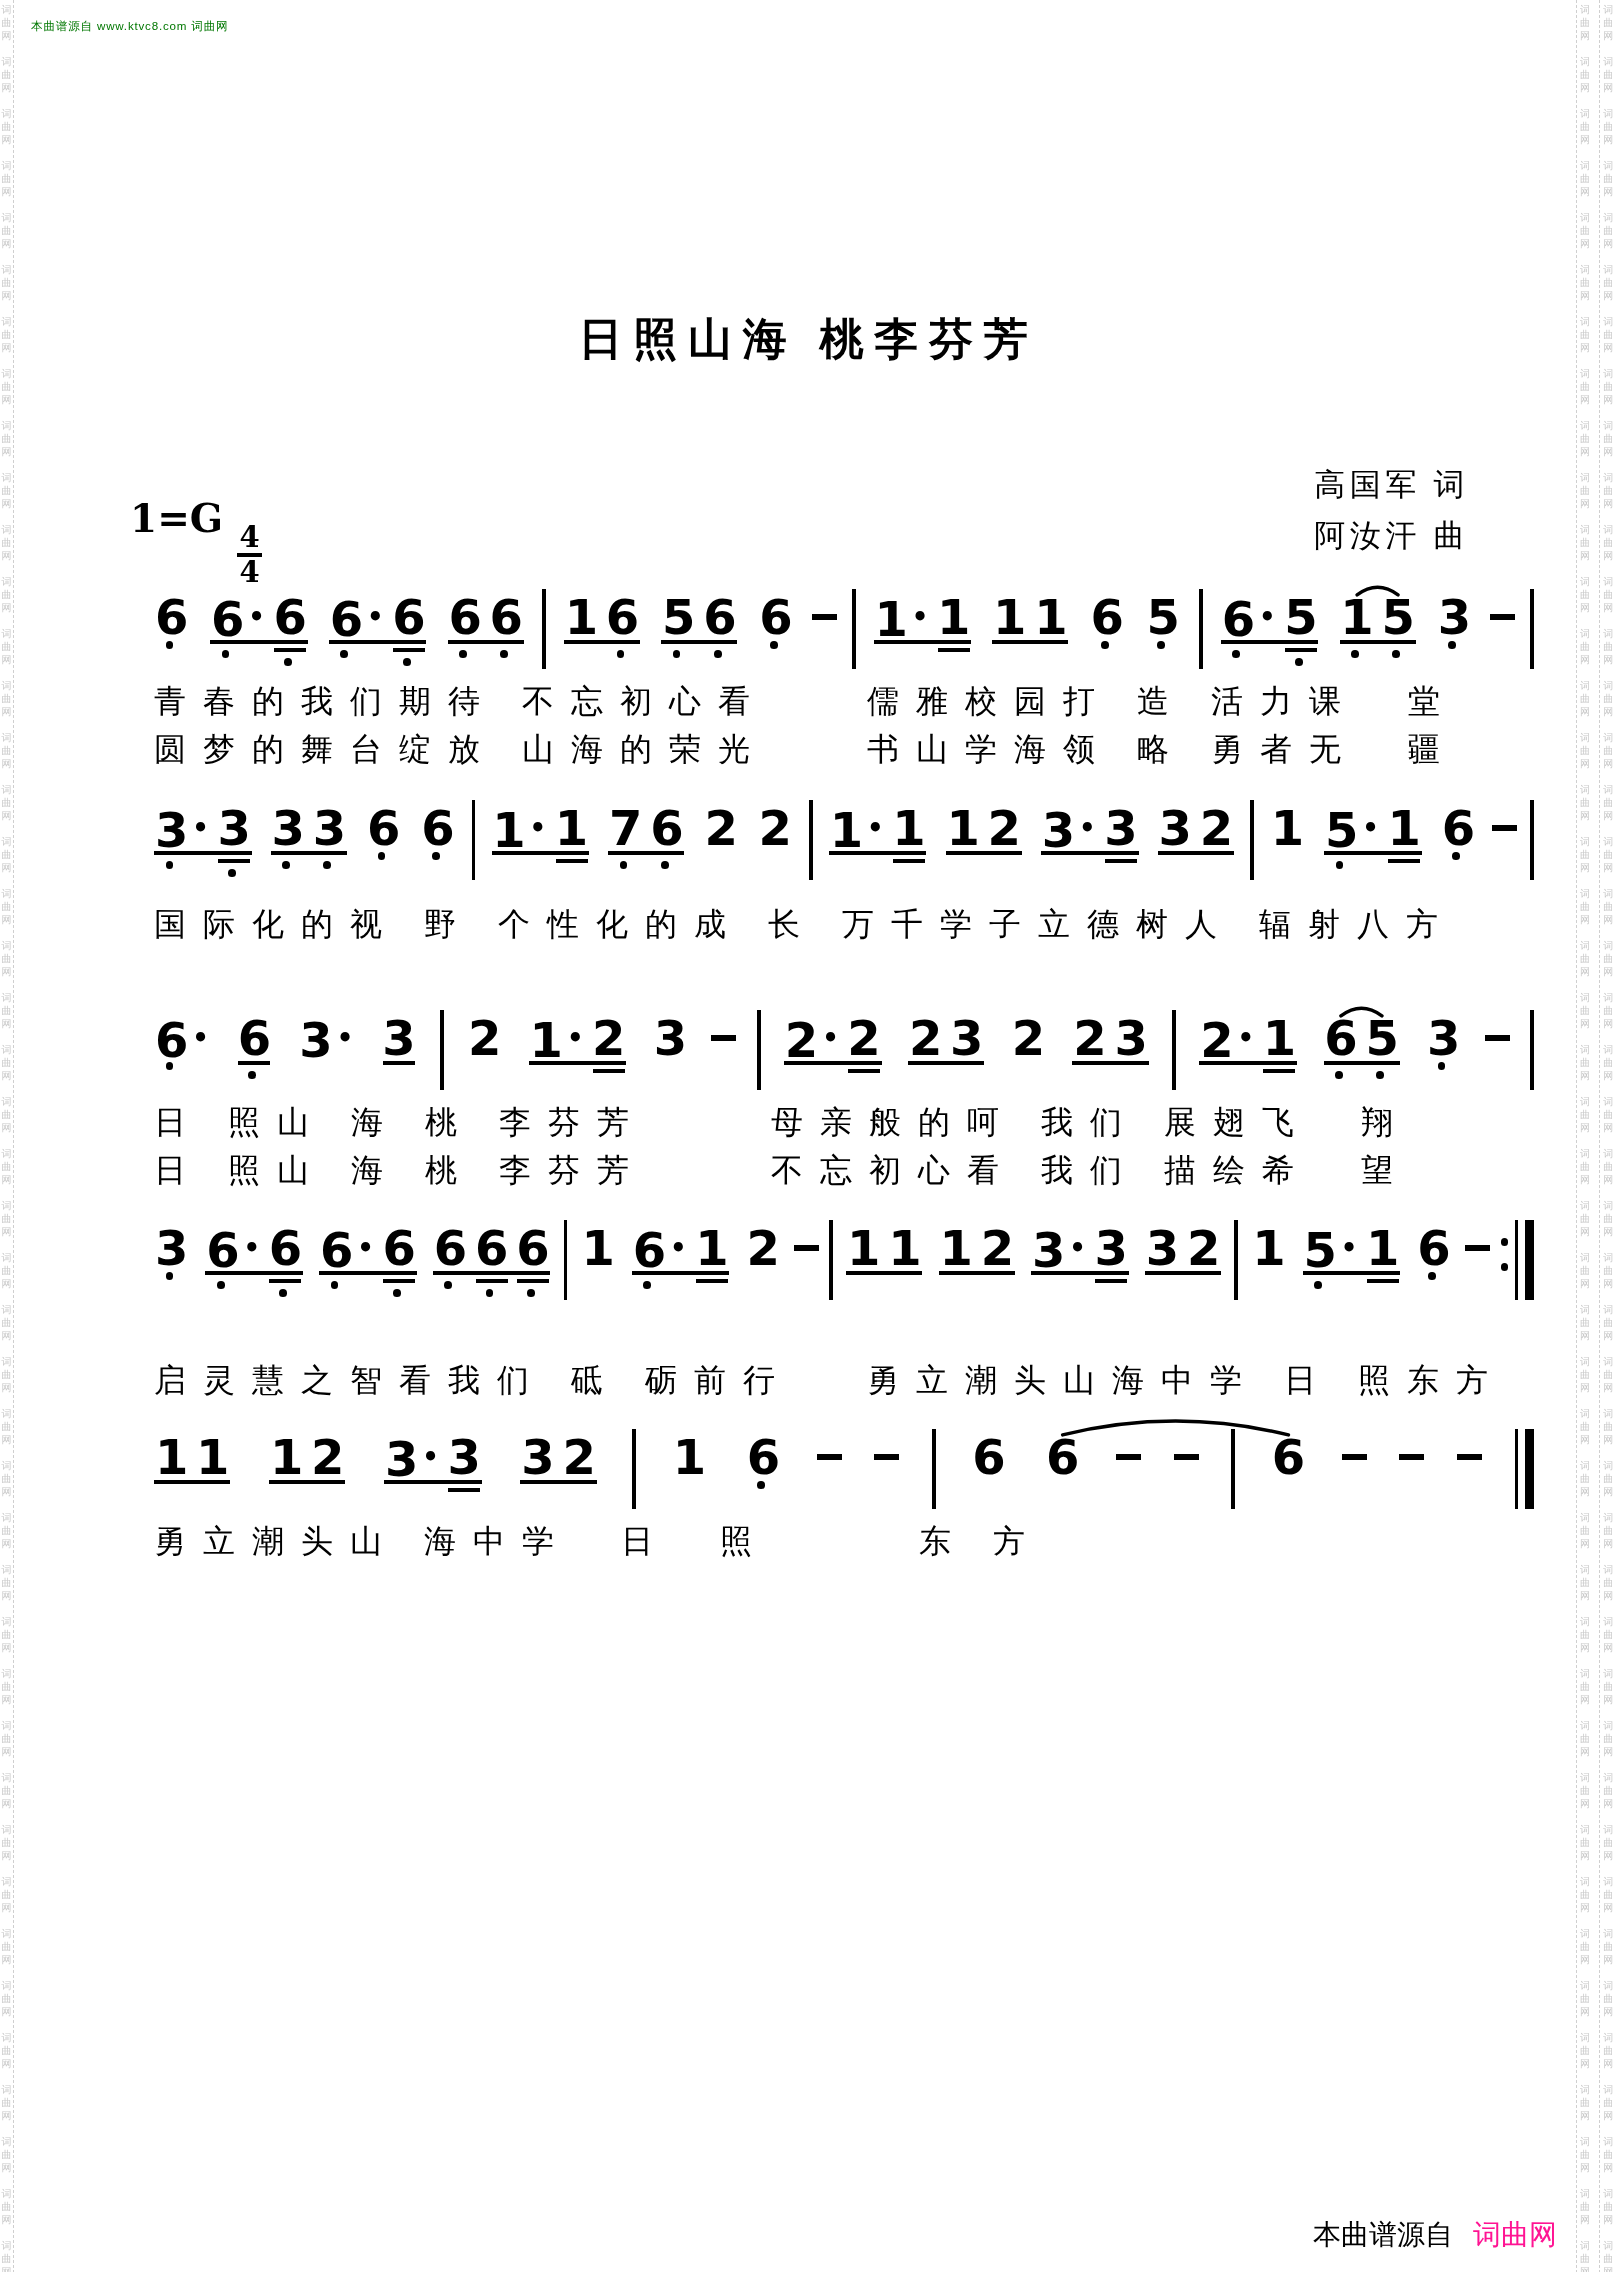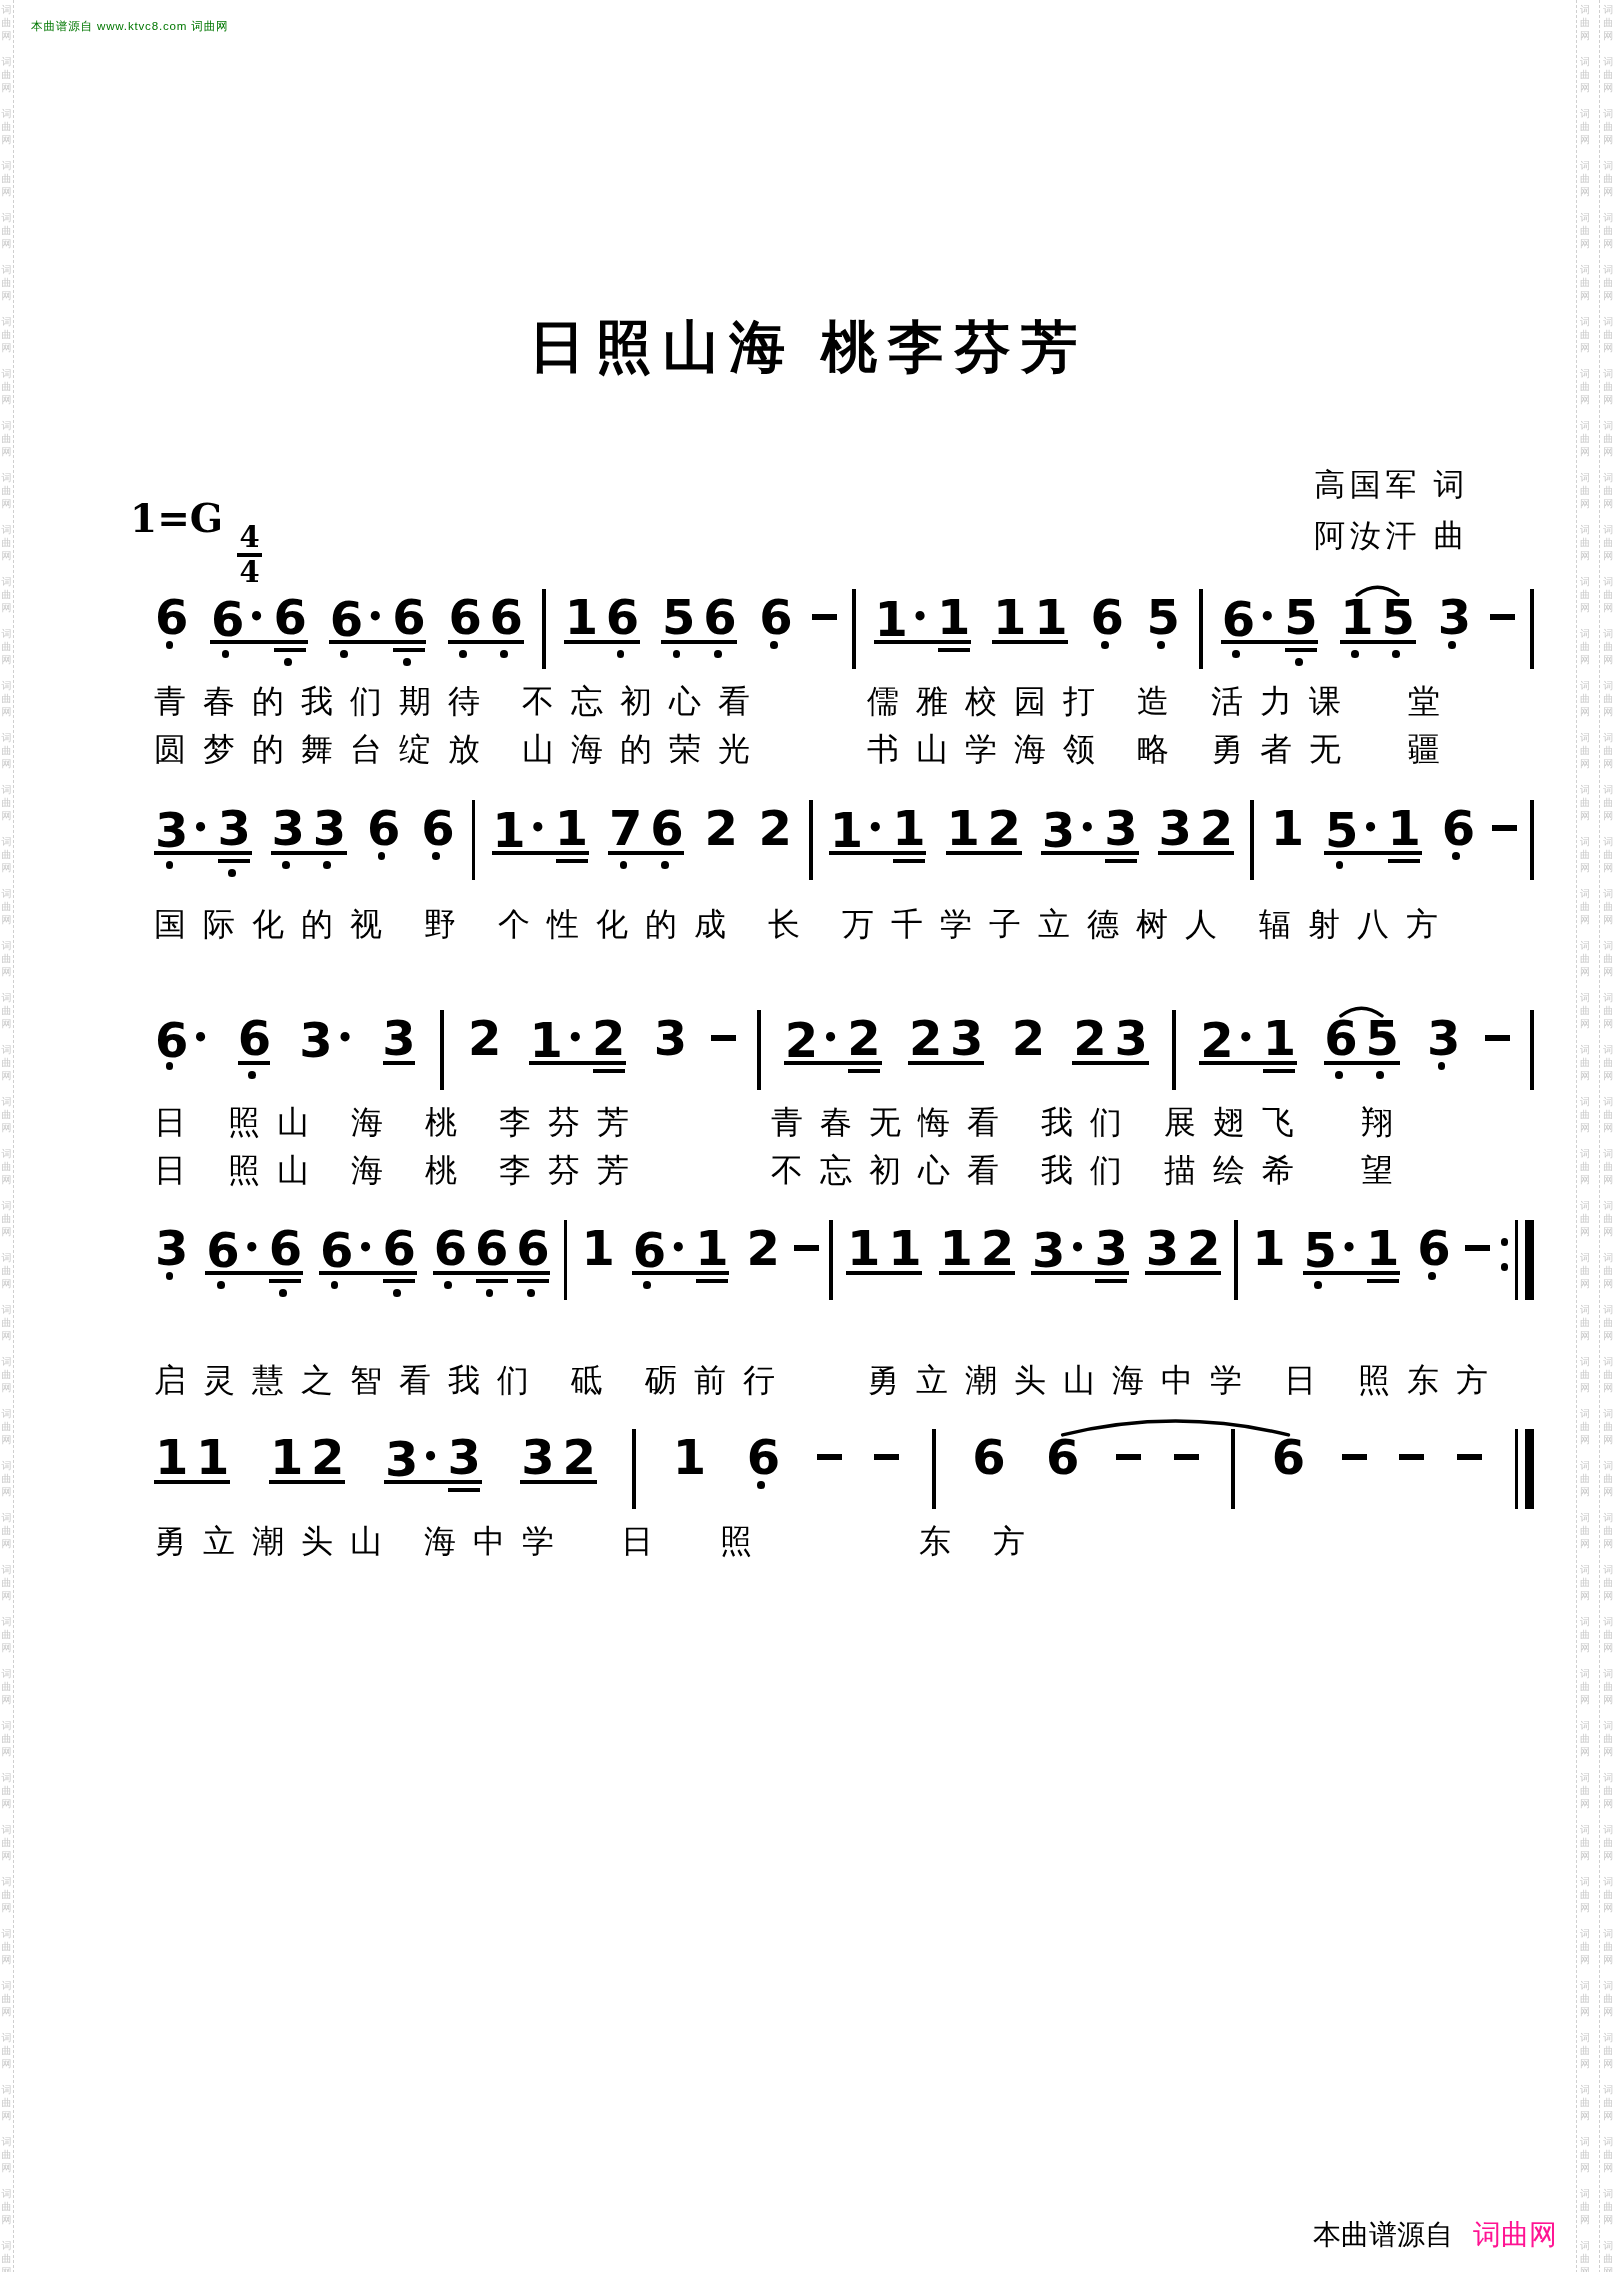--- a/index.html
+++ b/index.html
@@ -11,21 +11,21 @@
           text-align:center;white-space:pre-line;overflow:hidden;
           font-family:"Liberation Sans",sans-serif;padding-top:3.1px}
   .wm-left{left:0;width:13px;border-right:0.8px dashed #cfcfcf}
   .wm-r1{right:24px;width:16px;border-left:0.8px dashed #cfcfcf}
   .wm-r2{right:0.8px;width:16px;border-left:0.8px dashed #cfcfcf}
 
   .src-top{position:absolute;left:31px;top:18.5px;color:#007700;font-size:11.6px;
            font-family:"Liberation Sans",sans-serif;letter-spacing:0.8px}
 
   .title{position:absolute;left:0;right:0;top:310px;margin:0;text-align:center;
-         font-size:56px;font-weight:bold;letter-spacing:10.8px}
+         font-size:44px;font-weight:bold;letter-spacing:10.8px}
 
   .credits{position:absolute;right:148px;top:459px;text-align:right;
            font-size:31px;line-height:51px;letter-spacing:4.6px}
 
   .keysig{position:absolute;left:130px;top:495px;font-size:39px;font-weight:bold;
           font-family:"DejaVu Serif",serif}
   .tsig{display:inline-flex;flex-direction:column;align-items:center;vertical-align:-15.4px;
         margin-left:14px;font-size:29px;line-height:26px}
   .tsline{display:block;width:25px;height:3.9px;background:#000;margin:2.3px 0}
 
@@ -780,21 +780,21 @@
             <span class="note te"><span>5</span><i class="lodot" style="top: 55px;"></i></span>
             <i class="gline" style="top: 45px;"></i>
           </span>
           <span class="note"><span>3</span><i class="lodot" style="top: 46px;"></i></span>
           <div class="dash"></div>
           <div class="bar"></div>
           <svg class="tiesvg" width="1383" height="37" viewBox="0 0 1794 48">
             <path d="M 1543.6328125 44 Q 1570.203125 24.28015625 1596.7734375 44" fill="none" stroke="#000" stroke-width="4.5" stroke-linecap="round"></path>
           </svg>
         </div>
-        <div class="lyr" style="top: 88px;">日 照山 海 桃 李芬芳     青春无悔看 我们 展翅飞  翔</div>
+        <div class="lyr" style="top: 88px;">日 照山 海 桃 李芬芳     母亲般的呵 我们 展翅飞  翔</div>
         <div class="lyr" style="top: 136px;">日 照山 海 桃 李芬芳     不忘初心看 我们 描绘希  望</div>
       </div>
       <div class="system" style="top: 631px;">
         <div class="mline">
           <span class="note"><span>3</span><i class="lodot" style="top: 46px;"></i></span>
           <span class="grp">
             <span class="note"><span>6</span><span class="dotafter">•</span><i class="lodot" style="top: 55px;"></i></span>
             <span class="note"><span>6</span><i class="nline" style="top: 53px;"></i><i class="lodot" style="top: 63px;"></i></span>
             <i class="gline" style="top: 45px;"></i>
           </span>

